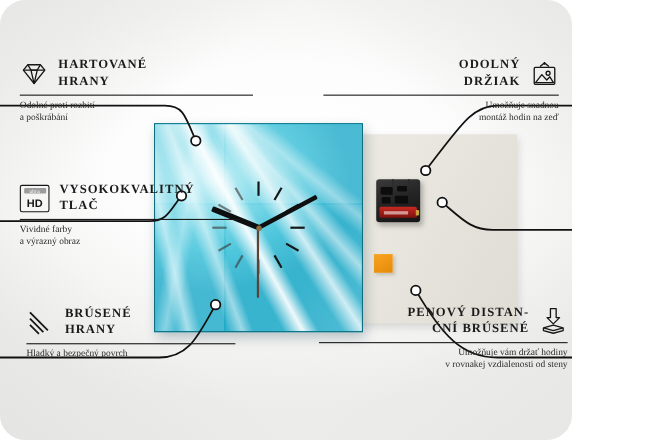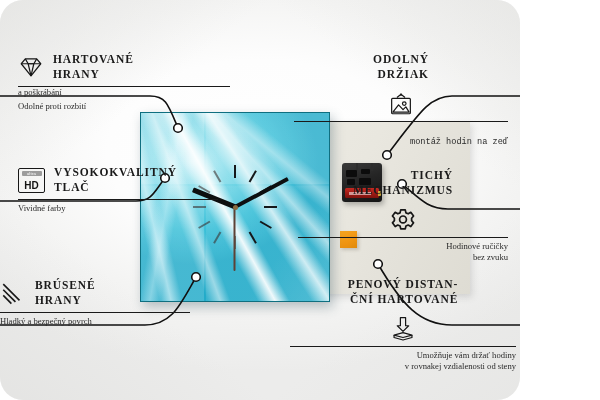--- a/index.html
+++ b/index.html
@@ -228,21 +228,21 @@
   .feature {
     position: absolute;
     z-index: 6;
   }
   .feature .head {
     display: flex;
     align-items: center;
     gap: 9px;
   }
   .feature.left .head { justify-content: flex-start; }
-  .feature.right .head { justify-content: flex-end; flex-direction: column; }
+  .feature.right .head { justify-content: flex-end; flex-direction: row; }
   .titles {
     display: flex;
     flex-direction: column;
   }
   .title-line {
     font-family: "Liberation Serif", serif;
     font-size: 11.5px;
     letter-spacing: .9px;
     font-weight: 700;
     color: #1a1a1a;
@@ -304,21 +304,21 @@
     font-family: "Liberation Sans", sans-serif;
     font-weight: 700;
     font-size: 10px;
     color: #131313;
     line-height: 11px;
   }
 
   
   #f-glass    { left: 18px;  top: 52px;  }
   #f-print    { left: 18px;  top: 165px; }
-  #f-edges    { left: 0;  top: 278px; }
+  #f-edges    { left: 24px;  top: 278px; }
   #f-holder   { right: 12px; top: 52px;  }
   #f-mech     { right: 12px; top: 168px; }
   #f-foam     { right: 4px; top: 277px; }
 </style>
 </head>
 <body>
 
 <div id="stage">
 
   <div id="product">
@@ -415,37 +415,38 @@
           <path d="M23 6 L19.5 12 L16 27"></path>
           <path d="M12.5 12 L19.5 12"></path>
         </g>
       </svg>
       <div class="titles">
         <div class="title-line">HARTOVANÉ</div>
         <div class="title-line">HRANY</div>
       </div>
     </div>
     <div class="rule" style="width:212px;"></div>
+    <div class="desc">Odolné proti rozbití</div>
     <div class="desc" style="margin-top:0;">a poškrábání</div>
-    <div class="desc">Odolné proti rozbití</div>
   </div>
 
   <div class="feature left" id="f-print">
     <div class="head">
       <div class="ficon hd">
         <div class="hd-ultra">ultra</div>
         <div class="hd-text">HD</div>
       </div>
       <div class="titles">
         <div class="title-line">VYSOKOKVALITNÝ</div>
         <div class="title-line">TLAČ</div>
       </div>
     </div>
     <div class="rule" style="width:200px;"></div>
     <div class="desc">Vividné farby</div>
+    <div class="desc" style="margin-top:0;">a výrazný obraz</div>
   </div>
 
   <div class="feature left" id="f-edges">
     <div class="head">
       <svg class="ficon" viewBox="0 0 32 32">
         <g stroke="#171717" stroke-width="2" stroke-linecap="butt">
           <path d="M4 5 L24 25"></path>
           <path d="M4 12 L19 27"></path>
           <path d="M4 19 L14 29"></path>
         </g>
@@ -469,46 +470,30 @@
         <g fill="none" stroke="#171717" stroke-width="1.5">
           <path d="M16 3 L16 6"></path>
           <path d="M11 8 L16 4 L21 8"></path>
           <rect x="4.5" y="9" width="23" height="19" rx="1.2"></rect>
           <circle cx="20" cy="15.5" r="2.2"></circle>
           <path d="M6 26 L13 17 L18.5 23 L22 19.5 L26 26 Z" stroke-linejoin="round"></path>
         </g>
       </svg>
     </div>
     <div class="rule" style="width:214px;"></div>
-    <div class="desc" style="margin-top:15px;font-family:Liberation Mono, monospace;">montáž hodin na zeď</div>
+    <div class="desc">Umožňuje snadnou</div>
+    <div class="desc" style="margin-top:0;">montáž hodin na zeď</div>
   </div>
 
-  <div class="feature right" id="f-mech">
-    <div class="head">
-      <div class="titles">
-        <div class="title-line">TICHÝ</div>
-        <div class="title-line">MECHANIZMUS</div>
-      </div>
-      <svg class="ficon" viewBox="0 0 32 32">
-        <g fill="none" stroke="#171717" stroke-width="2.1" stroke-linejoin="round">
-          <path d="M13.2 3.6 L18.8 3.6 L19.6 7.2 L22.4 8.4 L25.6 6.5 L29 11.1 L26.6 13.8 L26.6 16.8 L29 19.5 L25.6 24.1 L22.4 22.2 L19.6 23.4 L18.8 27 L13.2 27 L12.4 23.4 L9.6 22.2 L6.4 24.1 L3 19.5 L5.4 16.8 L5.4 13.8 L3 11.1 L6.4 6.5 L9.6 8.4 L12.4 7.2 Z"></path>
-          <circle cx="16" cy="15.3" r="4.2"></circle>
-        </g>
-      </svg>
-    </div>
-    <div class="rule" style="width:210px;"></div>
-    <div class="desc">Hodinové ručičky</div>
-    <div class="desc" style="margin-top:0;">bez zvuku</div>
-  </div>
 
   <div class="feature right" id="f-foam">
     <div class="head">
       <div class="titles">
         <div class="title-line">PENOVÝ DISTAN-</div>
-        <div class="title-line">ČNÍ HARTOVANÉ</div>
+        <div class="title-line">ČNÍ BRÚSENÉ</div>
       </div>
       <svg class="ficon" viewBox="0 0 32 32">
         <g fill="none" stroke="#171717" stroke-width="1.5" stroke-linejoin="round">
           <path d="M12.8 2 L19.2 2 L19.2 12 L23 12 L16 19 L9 12 L12.8 12 Z"></path>
           <path d="M16 20.5 L27 23.5 L16 26.5 L5 23.5 Z"></path>
           <path d="M5 23.5 L5 26.5 L16 29.5 L27 26.5 L27 23.5"></path>
         </g>
       </svg>
     </div>
     <div class="rule" style="width:226px;"></div>

